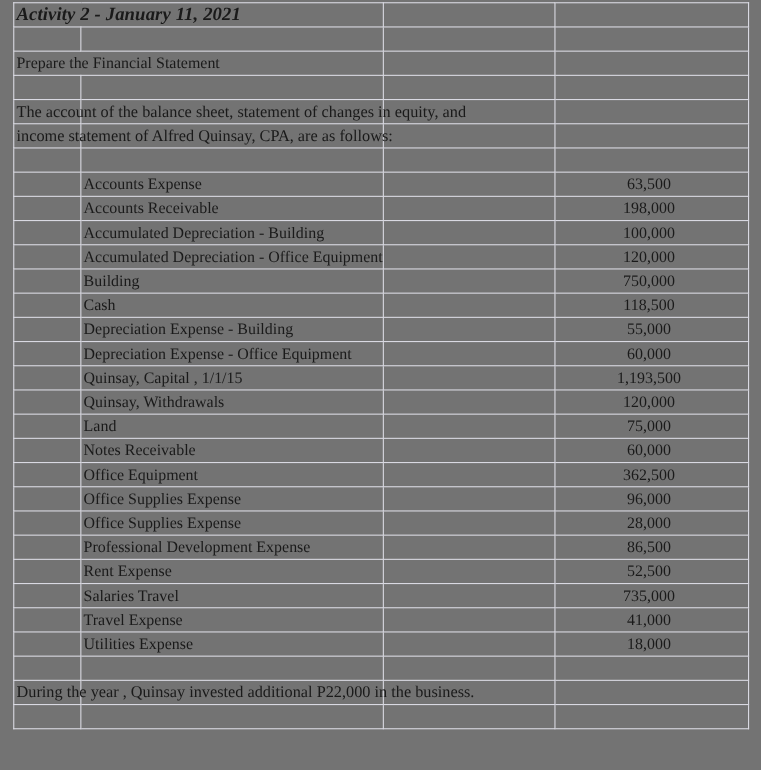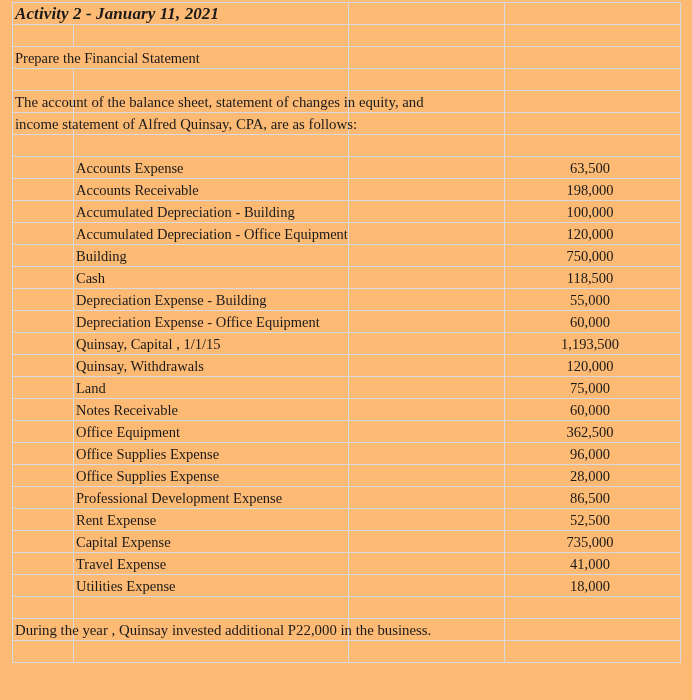--- a/index.html
+++ b/index.html
@@ -11,21 +11,21 @@
     font-family: "Liberation Serif", "DejaVu Serif", serif;
     color: #1a1a1a;
     -webkit-font-smoothing: antialiased;
   }
 
   #sheet {
     position: relative;
     width: 692px;
     height: 700px;
     overflow: hidden;
-    background: #fdba74;
+    background: #737373;
   }
 
   table.grid {
     position: absolute;
     left: 12px;
     top: 2px;
     border-collapse: collapse;
     table-layout: fixed;
     width: 668px;
   }
@@ -323,21 +323,21 @@
             <div class="spill"><span>Rent Expense</span></div>
           </td>
           <td class="blank"></td>
           <td>
             <div class="cell amount">52,500</div>
           </td>
         </tr>
         <tr>
           <td class="blank"></td>
           <td>
-            <div class="spill"><span>Capital Expense</span></div>
+            <div class="spill"><span>Salaries Travel</span></div>
           </td>
           <td class="blank"></td>
           <td>
             <div class="cell amount">735,000</div>
           </td>
         </tr>
         <tr>
           <td class="blank"></td>
           <td>
             <div class="spill"><span>Travel Expense</span></div>

